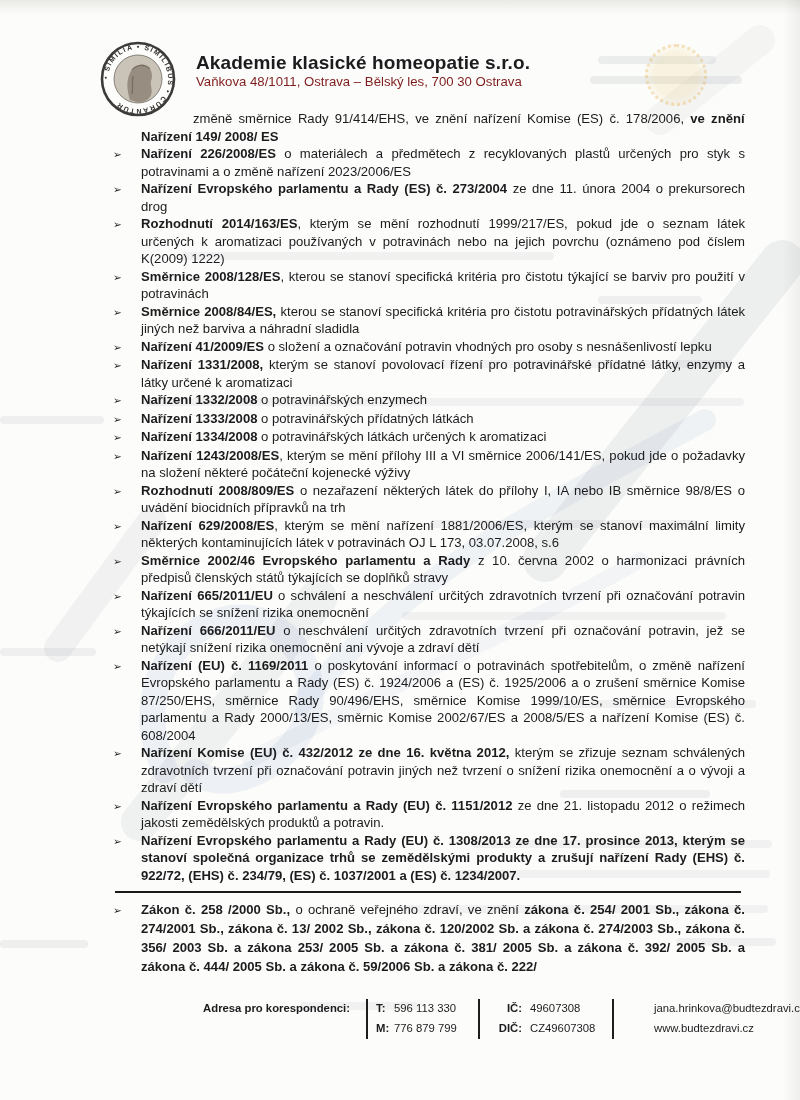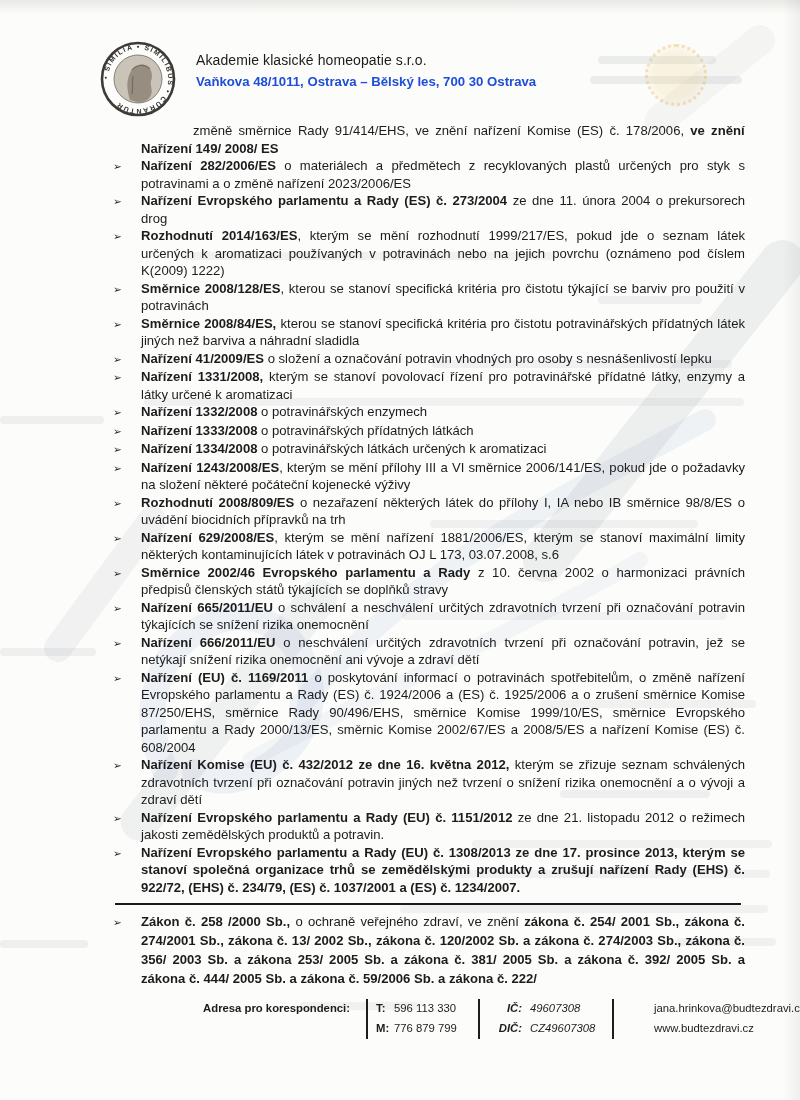--- a/index.html
+++ b/index.html
@@ -17,44 +17,44 @@
   .wm{position:absolute;left:0;top:0;pointer-events:none;}
   .ghost{position:absolute;height:8px;border-radius:4px;background:#8d95a0;opacity:.14;filter:blur(.7px);}
   .stamp-ghost{position:absolute;left:645px;top:44px;width:56px;height:56px;border-radius:50%;
     border:3px dotted rgba(224,170,60,.30);
     background:radial-gradient(circle,rgba(238,200,105,.18) 0 55%,rgba(238,200,105,.04) 75%,transparent 80%);
     filter:blur(.5px);}
 
   
   .header{position:absolute;left:0;top:0;width:100%;}
   .logo{position:absolute;left:99px;top:40px;width:78px;height:78px;}
-  .company{position:absolute;left:196px;top:52px;font-size:14px;font-weight:400;letter-spacing:.1px;}
-  .address{position:absolute;left:196px;top:74px;font-size:13.2px;color:#1d4ed8;font-weight:bold;}
+  .company{position:absolute;left:196px;top:52px;font-size:19px;font-weight:700;letter-spacing:.1px;}
+  .address{position:absolute;left:196px;top:74px;font-size:13.2px;color:#7f1d1d;}
 
   
   .doc-body{position:absolute;left:113px;top:110px;width:632px;font-size:13.1px;line-height:17.5px;}
-  .intro{margin:12px 0 0 28px;text-align:justify;}
+  .intro{margin:0 0 0 28px;text-align:justify;}
   .intro .l1{display:block;word-spacing:2.6px;}
   .b{font-weight:700;}
   .li{display:flex;align-items:flex-start;}
   .li .marker{flex:0 0 28px;font-size:10.5px;line-height:17.5px;color:#1c1c1e;padding-top:1px;}
   .li .li-text{flex:1;text-align:justify;}
   .sep{height:0;border-top:2px solid #1a1a1a;margin:7px 0 7px 2px;width:626px;}
   .law{line-height:19px;margin-top:2px;}
   .law .marker{line-height:19px;}
 
   
   .footer{position:absolute;left:0;top:998px;width:100%;font-size:11.3px;line-height:20px;}
   .f-col{position:absolute;top:0;}
   .f-addr{left:55px;width:295px;text-align:right;}
   .f-addr .lbl{font-weight:700;}
   .f-lbl{font-weight:700;display:inline-block;}
   .f-phone{left:376px;width:96px;}
   .f-phone .f-lbl{width:18px;}
-  .f-reg{left:492px;width:116px;font-style:italic;}
+  .f-reg{left:492px;width:116px;}
   .f-reg .f-lbl{width:30px;text-align:right;margin-right:8px;}
   .f-web{left:654px;width:170px;}
   .f-div{position:absolute;top:1px;width:2px;height:40px;background:#1d1d1d;}
 </style>
 </head>
 <body>
 
 <div class="page">
 
   <svg class="wm" width="800" height="1100" viewBox="0 0 800 1100">
@@ -107,21 +107,21 @@
   </div>
 
   <div class="doc-body">
     <p class="intro">
       <span class="l1"><span style="padding-left:52px;">změně směrnice Rady 91/414/EHS, ve znění nařízení Komise (ES) č. 178/2006, </span><span class="b">ve znění</span></span>
       <span class="b">Nařízení 149/ 2008/ ES</span>
     </p>
     <div>
         <div class="li">
           <span class="marker">➢</span>
-          <div class="li-text"><span class="b">Nařízení 282/2006/ES</span><span> o materiálech a předmětech z recyklovaných plastů určených pro styk s potravinami a o změně nařízení 2023/2006/ES</span></div>
+          <div class="li-text"><span class="b">Nařízení 226/2008/ES</span><span> o materiálech a předmětech z recyklovaných plastů určených pro styk s potravinami a o změně nařízení 2023/2006/ES</span></div>
         </div>
         <div class="li">
           <span class="marker">➢</span>
           <div class="li-text"><span class="b">Nařízení Evropského parlamentu a Rady (ES) č. 273/2004</span><span> ze dne 11. února 2004 o prekursorech drog</span></div>
         </div>
         <div class="li">
           <span class="marker">➢</span>
           <div class="li-text"><span class="b">Rozhodnutí 2014/163/ES</span><span>, kterým se mění rozhodnutí 1999/217/ES, pokud jde o seznam látek určených k aromatizaci používaných v potravinách nebo na jejich povrchu (oznámeno pod číslem K(2009) 1222)</span></div>
         </div>
         <div class="li">

